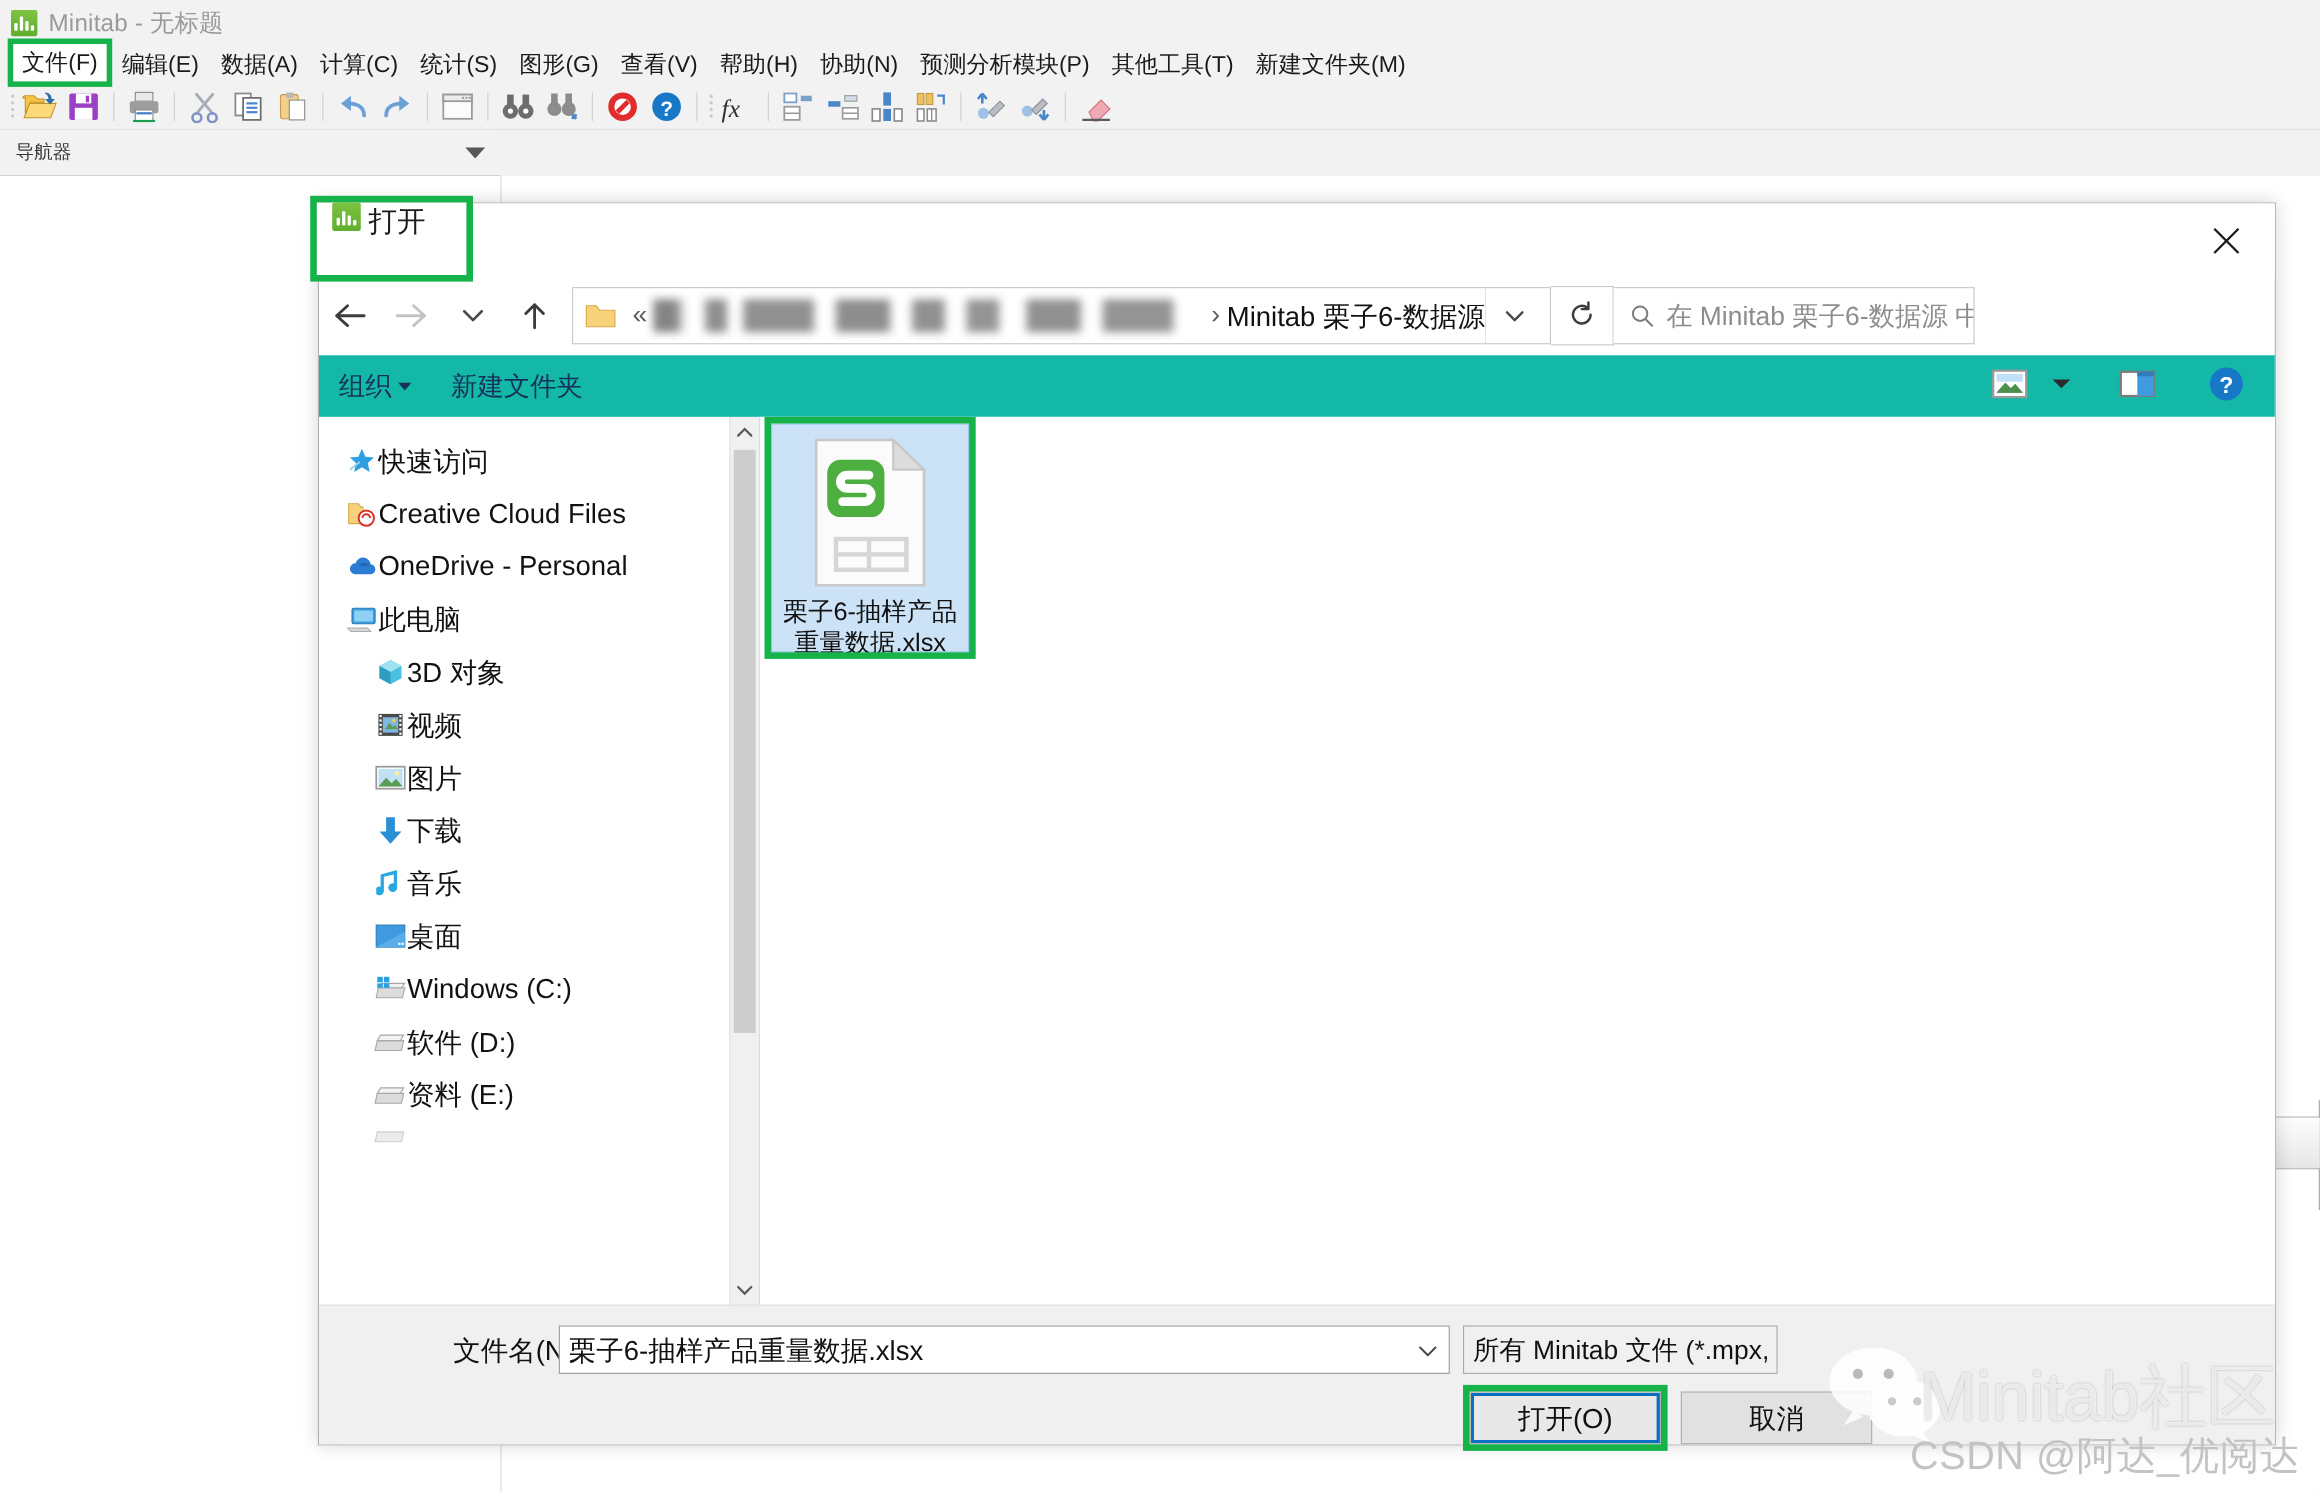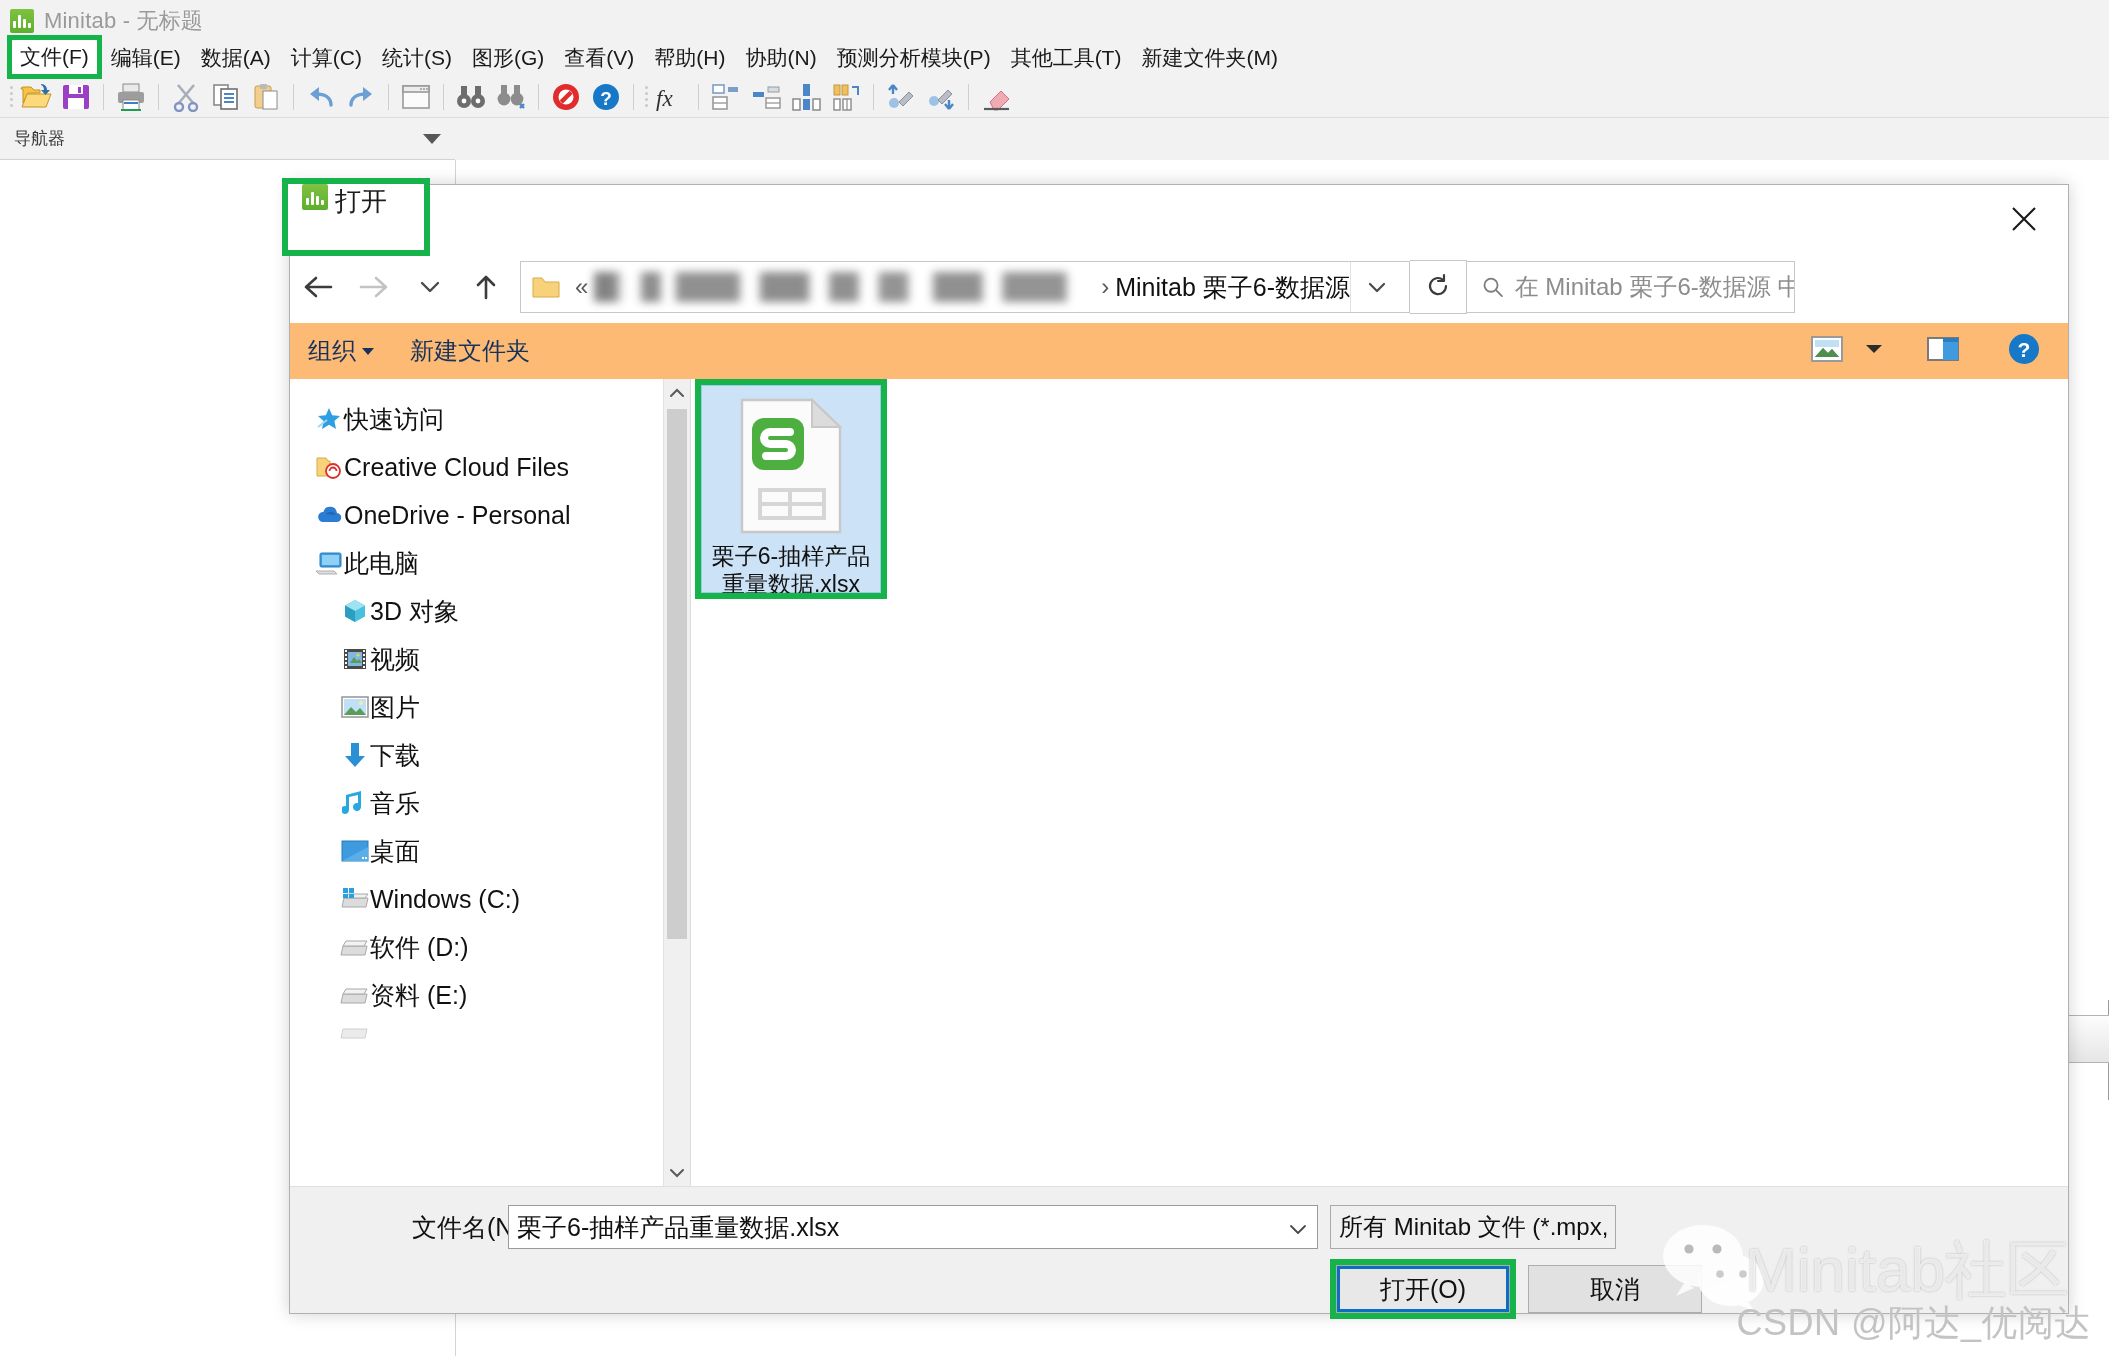--- a/index.html
+++ b/index.html
@@ -107,21 +107,21 @@
   }
   .addr-cur{font-size:25px;color:#111;white-space:nowrap;}
   .addr-dd{width:52px;height:50px;display:flex;align-items:center;justify-content:center;border-left:1px solid #e2e2e2;}
   .refreshbtn{width:56px;height:52px;display:flex;align-items:center;justify-content:center;border:1px solid #c8c8c8;border-left:none;background:#fff;}
   .searchbox{
     flex:0 0 auto;width:328px;height:52px;border:1px solid #c8c8c8;border-left:none;background:#fff;
     display:flex;align-items:center;gap:10px;padding-left:14px;box-sizing:border-box;
   }
   .searchbox span{font-size:24px;color:#8d8d8d;white-space:nowrap;overflow:hidden;}
 
-  .dlg-cmdbar{position:absolute;left:0;top:138px;width:100%;height:56px;background:#fdba74;
+  .dlg-cmdbar{position:absolute;left:0;top:138px;width:100%;height:56px;background:#14b8a6;
       border-bottom:1px solid #e0e0e0;display:flex;align-items:center;}
   .cmd{font-size:24px;color:#16325c;padding:0 18px;display:flex;align-items:center;gap:6px;}
   .cmd .tri{width:0;height:0;border-left:6px solid transparent;border-right:6px solid transparent;border-top:7px solid #16325c;}
   .cmd-right{margin-left:auto;display:flex;align-items:center;gap:20px;padding-right:26px;}
 
   .dlg-body{position:absolute;left:0;top:194px;width:100%;bottom:126px;display:flex;background:#fff;}
   .places{width:400px;padding-top:16px;box-sizing:border-box;position:relative;overflow:hidden;}
   .place{display:flex;align-items:center;height:48px;padding-left:24px;box-sizing:border-box;font-size:25px;color:#111;white-space:nowrap;}
   .place.ind{padding-left:50px;}
   .place .pico{width:30px;height:30px;flex:0 0 30px;display:flex;align-items:center;justify-content:center;}

